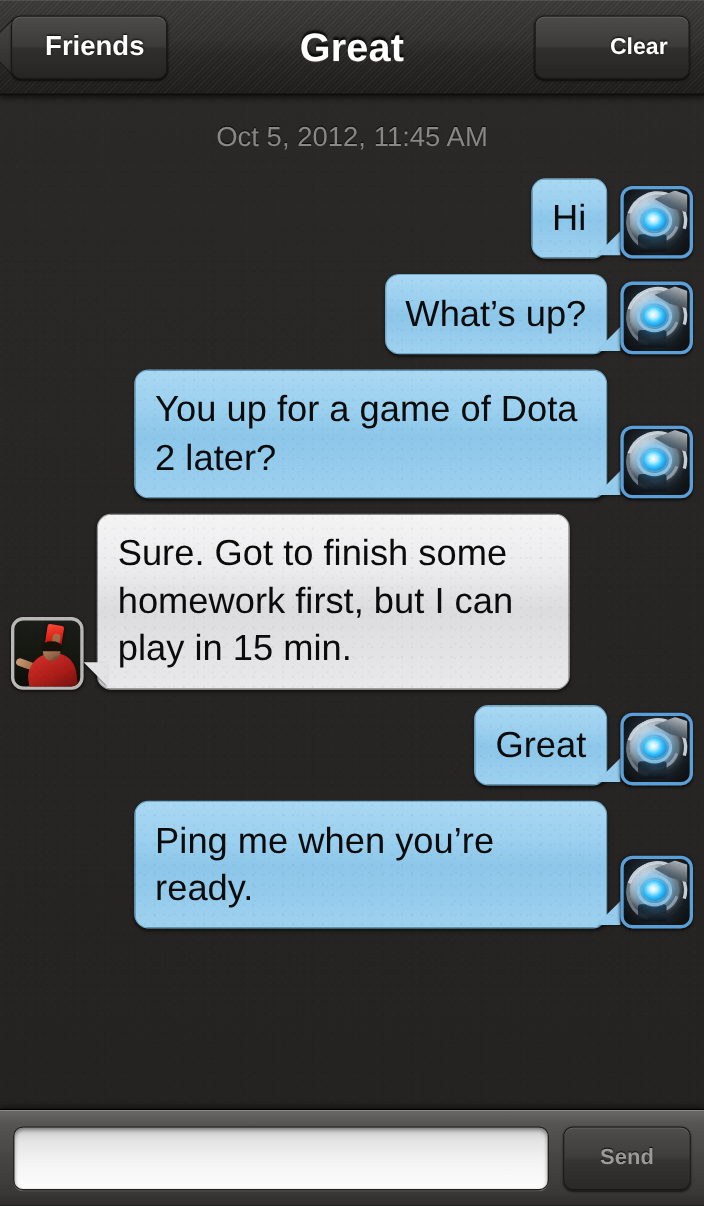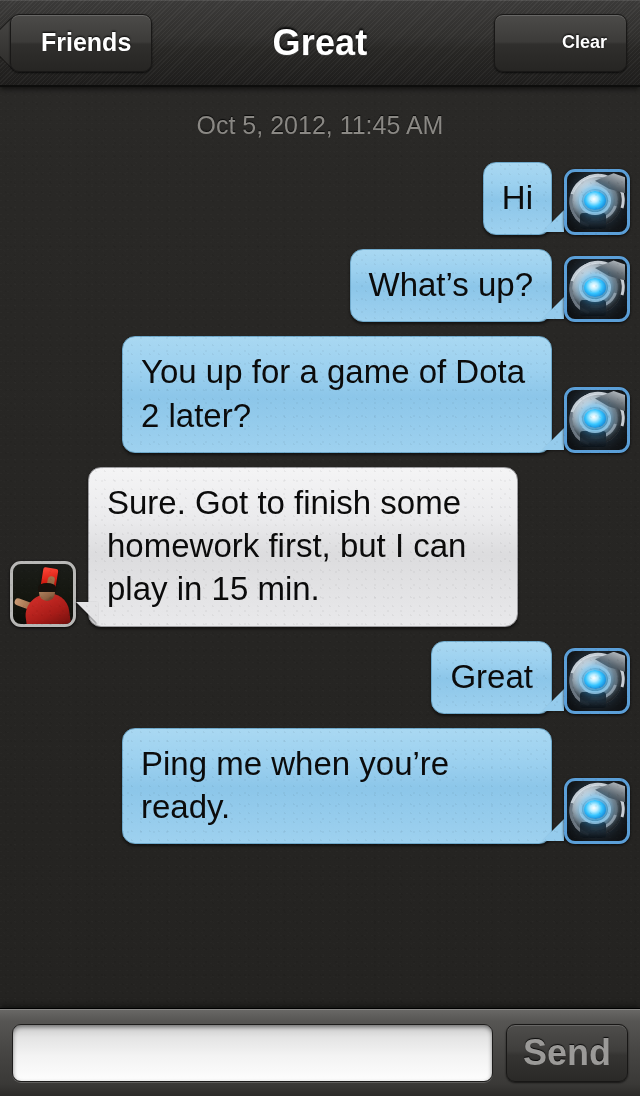--- a/index.html
+++ b/index.html
@@ -103,21 +103,21 @@
     height:58px;
     display:flex; align-items:center;
     padding:0 19px;
     background:linear-gradient(#4c4b49 0%, #3c3b39 48%, #302f2d 52%, #262523 100%);
     border:1px solid #191817;
     border-radius:9px;
     box-shadow:inset 0 1px 0 rgba(255,255,255,.16), 0 1px 2px rgba(0,0,0,.7);
     cursor:pointer;
   }
   .clear-btn span{
-    font-size:18px; font-weight:bold; color:#fff;
+    font-size:21px; font-weight:bold; color:#fff;
     text-shadow:0 -1px 2px rgba(0,0,0,.9);
     margin-left:48px;
   }
 
   
   .chat{
     position:relative;
     flex:1 1 auto;
     background:linear-gradient(#2a2927 0%, #272624 40%, #242321 100%);
     padding:24px 0 10px 0;
@@ -350,21 +350,21 @@
     min-width:116px;
     display:flex; align-items:center; justify-content:center;
     padding:0 16px;
     border-radius:9px;
     border:1px solid #181716;
     background:linear-gradient(#4e4d4b 0%, #3f3e3c 46%, #353432 54%, #2a2927 100%);
     box-shadow:inset 0 1px 0 rgba(255,255,255,.15), 0 1px 2px rgba(0,0,0,.65);
     cursor:pointer;
   }
   .send-btn span{
-    font-size:36px;
+    font-size:20px;
     font-weight:bold;
     color:#9b9a98;
     text-shadow:0 -1px 1px rgba(0,0,0,.85);
   }
 </style>
 </head>
 <body>
 
 <div id="app">
 

